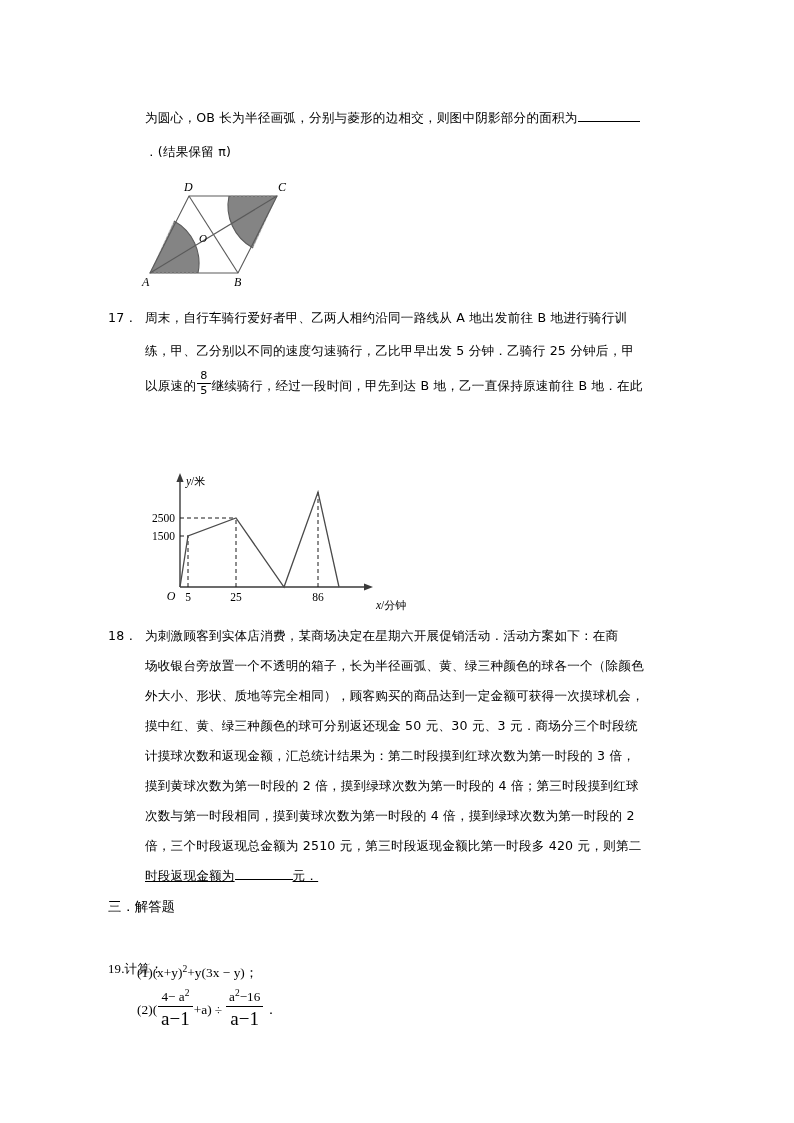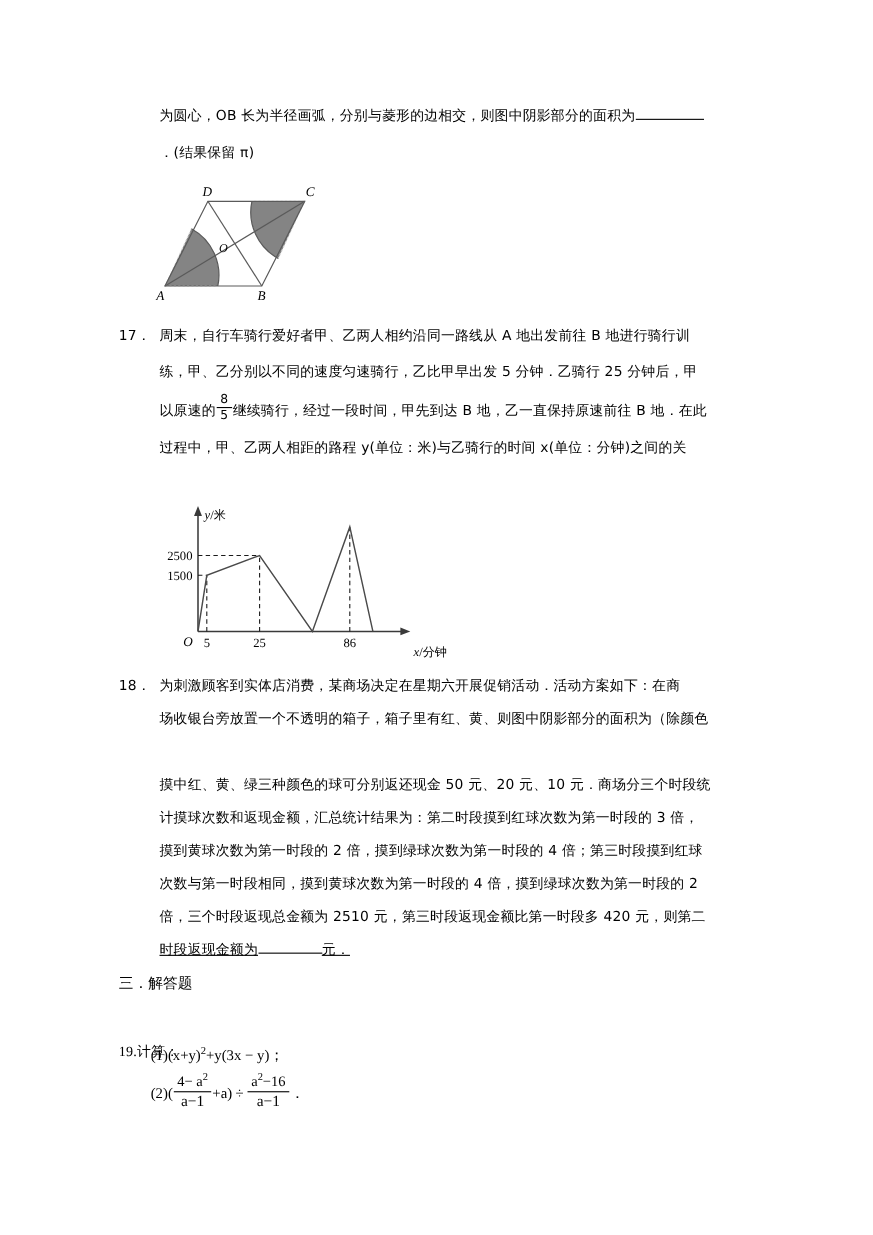--- a/index.html
+++ b/index.html
@@ -10,21 +10,21 @@
   body {
     width: 794px;
     height: 1123px;
     position: relative;
     font-family: "Liberation Serif", "DejaVu Serif", serif;
     color: #000000;
     overflow: hidden;
   }
   .page {
     position: absolute;
-    left: 0; top: 0;
+    left: 0; top: 13px;
     width: 794px;
     height: 962px;
     box-sizing: border-box;
     padding: 0;
   }
 
   
   .para {
     position: absolute;
     font-size: 13.2px;
@@ -73,21 +73,21 @@
   .frac .num {
     display: block;
     padding: 0 3px 0px 3px;
     border-bottom: 1.1px solid #000;
     font-size: 13.2px;
     line-height: 1.25;
   }
   .frac .den {
     display: block;
     padding: 0px 3px 0 3px;
-    font-size: 14px;
+    font-size: 19px;
     line-height: 1.25;
   }
   .frac.small .num, .frac.small .den { font-size: 11.2px; }
   sup.exp { font-size: 0.72em; vertical-align: super; }
 
   
   .figure {
     position: absolute;
   }
   svg { display: block; }
@@ -146,23 +146,20 @@
   </div>
   <div class="para cn" style="left:145px; top:292px;">
     <span>周末，自行车骑行爱好者甲、乙两人相约沿同一路线从 A 地出发前往 B 地进行骑行训</span>
   </div>
   <div class="para cn" style="left:145px; top:325px;">
     <span>练，甲、乙分别以不同的速度匀速骑行，乙比甲早出发 5 分钟．乙骑行 25 分钟后，甲</span>
   </div>
   <div class="para cn" style="left:145px; top:358px;">
     <span>以原速的</span><span class="frac small inline-frac-wrap"><span class="num">8</span><span class="den">5</span></span><span>继续骑行，经过一段时间，甲先到达 B 地，乙一直保持原速前往 B 地．在此</span>
   </div>
-  <div class="para cn" style="left:145px; top:394px;">
-    <span>过程中，甲、乙两人相距的路程 y(单位：米)与乙骑行的时间 x(单位：分钟)之间的关</span>
-  </div>
 
   <div class="figure" style="left:128px; top:452px; width:290px; height:148px;">
     <svg width="290" height="148" viewBox="0 0 290 148">
 
       <line x1="52" y1="122" x2="52" y2="14" stroke="#3a3a3a" stroke-width="1.4"></line>
       <polygon points="52,8 48.4,17 55.6,17" fill="#3a3a3a"></polygon>
 
       <line x1="52" y1="122" x2="238" y2="122" stroke="#3a3a3a" stroke-width="1.4"></line>
       <polygon points="245,122 236,118.4 236,125.6" fill="#3a3a3a"></polygon>
 
@@ -192,24 +189,27 @@
     </svg>
   </div>
 
   <div class="para cn" style="left:108px; top:610px;">
     <span>18．</span>
   </div>
   <div class="para cn" style="left:145px; top:610px;">
     <span>为刺激顾客到实体店消费，某商场决定在星期六开展促销活动．活动方案如下：在商</span>
   </div>
   <div class="para cn" style="left:145px; top:640px;">
-    <span>场收银台旁放置一个不透明的箱子，箱子里有红、黄、则图中阴影部分的面积为（除颜色</span>
+    <span>场收银台旁放置一个不透明的箱子，长为半径画弧、黄、绿三种颜色的球各一个（除颜色</span>
+  </div>
+  <div class="para cn" style="left:145px; top:670px;">
+    <span>外大小、形状、质地等完全相同），顾客购买的商品达到一定金额可获得一次摸球机会，</span>
   </div>
   <div class="para cn" style="left:145px; top:700px;">
-    <span>摸中红、黄、绿三种颜色的球可分别返还现金 50 元、20 元、10 元．商场分三个时段统</span>
+    <span>摸中红、黄、绿三种颜色的球可分别返还现金 50 元、30 元、3 元．商场分三个时段统</span>
   </div>
   <div class="para cn" style="left:145px; top:730px;">
     <span>计摸球次数和返现金额，汇总统计结果为：第二时段摸到红球次数为第一时段的 3 倍，</span>
   </div>
   <div class="para cn" style="left:145px; top:760px;">
     <span>摸到黄球次数为第一时段的 2 倍，摸到绿球次数为第一时段的 4 倍；第三时段摸到红球</span>
   </div>
   <div class="para cn" style="left:145px; top:790px;">
     <span>次数与第一时段相同，摸到黄球次数为第一时段的 4 倍，摸到绿球次数为第一时段的 2</span>
   </div>

